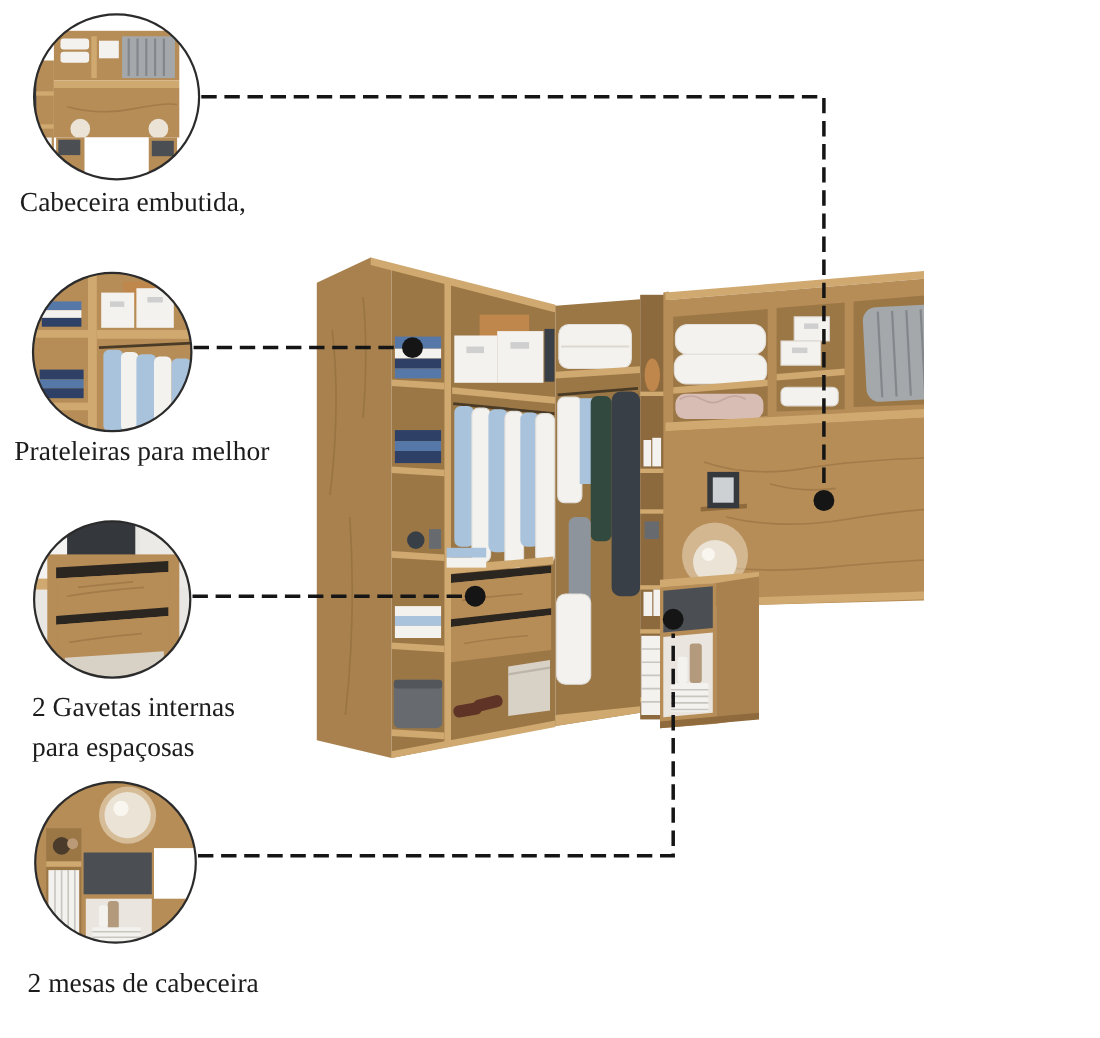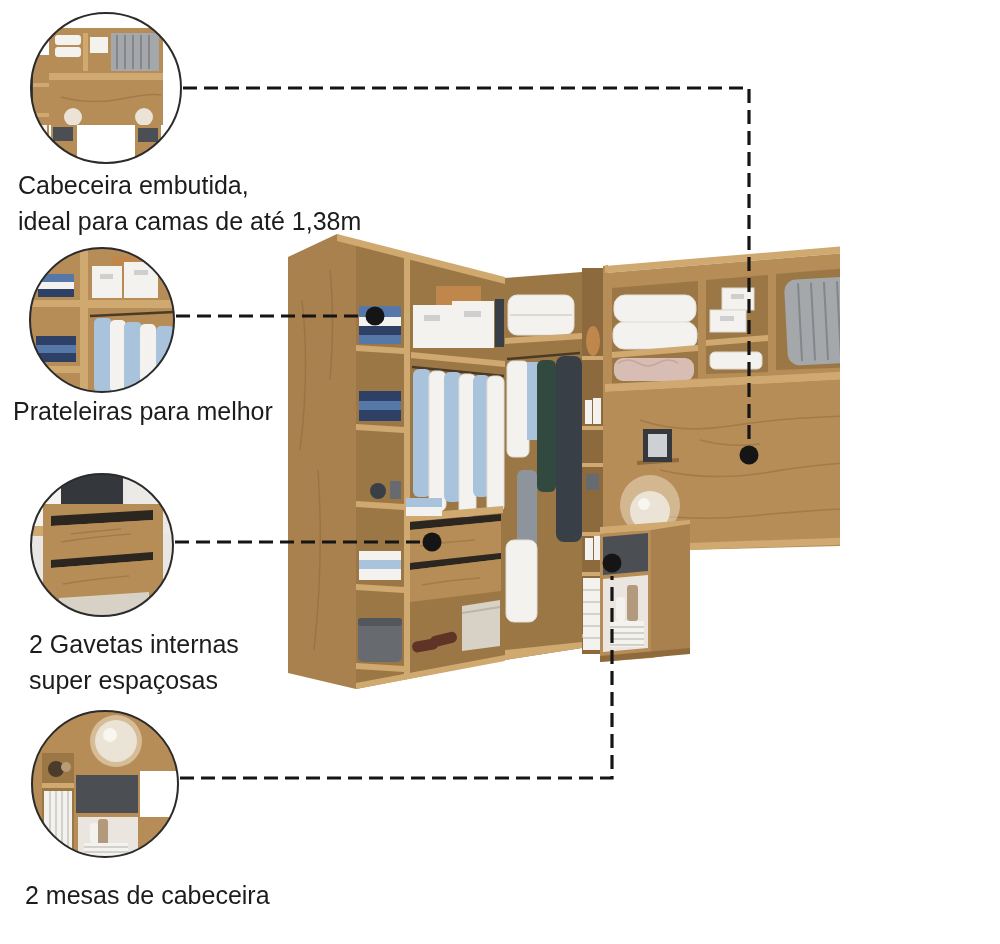--- a/index.html
+++ b/index.html
@@ -1,17 +1,17 @@
 <!DOCTYPE html>
 <html style="--bg: #ffffff; --ink: #1c1c1c; --line: #151515; --wood: #b68c57; --wood-light: #cfa96f; --wood-dark: #8f6a3c; --wood-side: #a8814e; --interior: #9c7746; --grain: #7d5b31; --drawer-gray: #4b4f54; --box-gray: #676b70; --white-soft: #f3f2ef; --blue-shirt: #a9c3dd; --blue-fold: #5578a8; --navy: #2e4066; --teal: #31493f; --garment: #383f46; --suitcase: #a4a8ab; --suitcase-dark: #83878b; --tan-box: #c0874c; --pink: #d8bdb4; --lamp: #eae3d6; --shoe: #5f3326; --beige: #d8d1c6; --green: #6b8c4e;"><head>
 <meta charset="utf-8">
 <style>
   html,body{margin:0;padding:0;background:#fff;}
   .stage{position:relative;width:840px;height:944px;background:var(--bg,#fff);overflow:hidden;
-         font-family:Liberation Sans, sans-serif;}
+         font-family:Liberation Serif, serif;}
   .stage svg{position:absolute;left:0;top:0;}
   .label{position:absolute;color:var(--ink,#1c1c1c);font-size:25px;line-height:36px;white-space:nowrap;}
   .label span{display:block;}
   .lb1{left:18px;top:167px;}
   .lb2{left:13px;top:393px;}
   .lb3{left:29px;top:626px;}
   .lb4{left:25px;top:862px;margin-top:15px;}
 
   
   .wood  {fill:var(--wood,#b68c57);}
@@ -387,25 +387,24 @@
     <circle class="dot" cx="375" cy="316" r="9.5"></circle>
     <path class="dash" d="M175,542 H421"></path>
     <circle class="dot" cx="432" cy="542" r="9.5"></circle>
     <path class="dash" d="M180,778 H612 V576"></path>
     <circle class="dot" cx="612" cy="563" r="9.5"></circle>
   </g>
 </svg>
 
   <div class="label lb1">
     <span>Cabeceira embutida,</span>
-    <span>ideal para camas de até 1,38m</span>
   </div>
   <div class="label lb2">
     <span>Prateleiras para melhor</span>
   </div>
   <div class="label lb3">
     <span>2 Gavetas internas</span>
-    <span>super espaçosas</span>
+    <span>para espaçosas</span>
   </div>
   <div class="label lb4">
     <span>2 mesas de cabeceira</span>
   </div>
 </div>
 
 </body></html>

